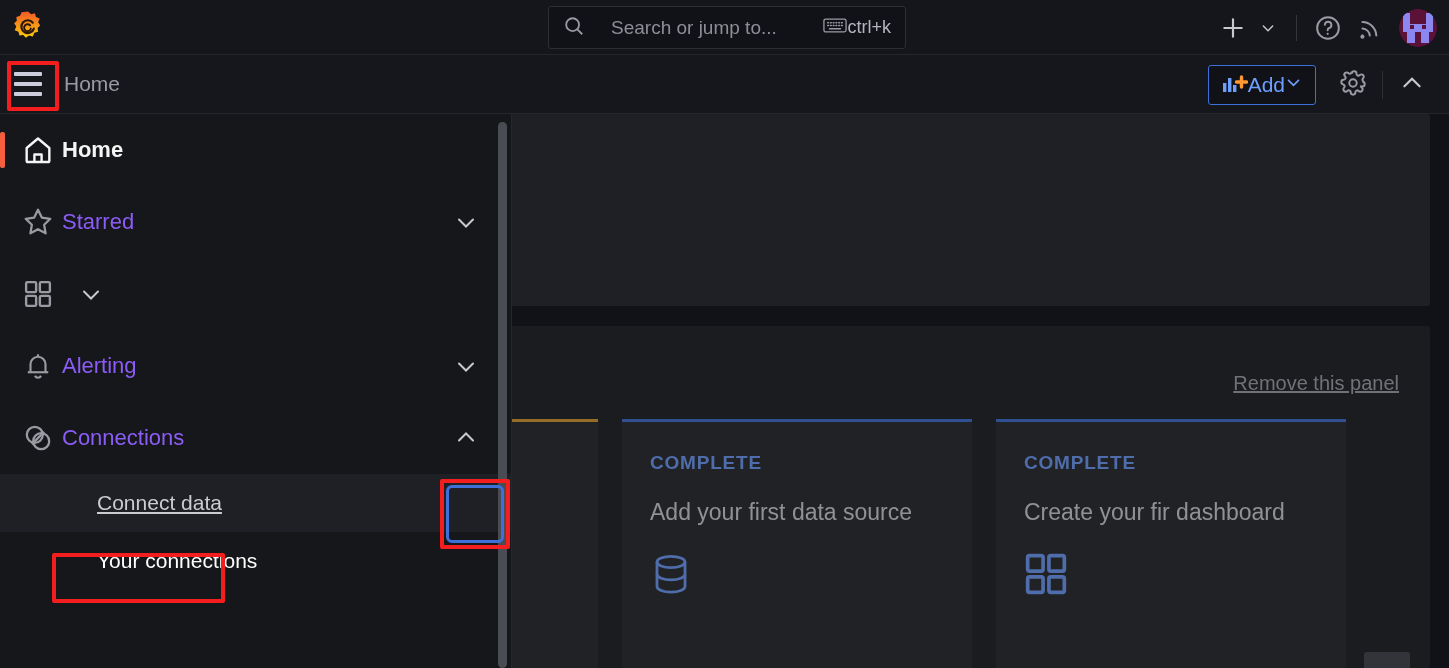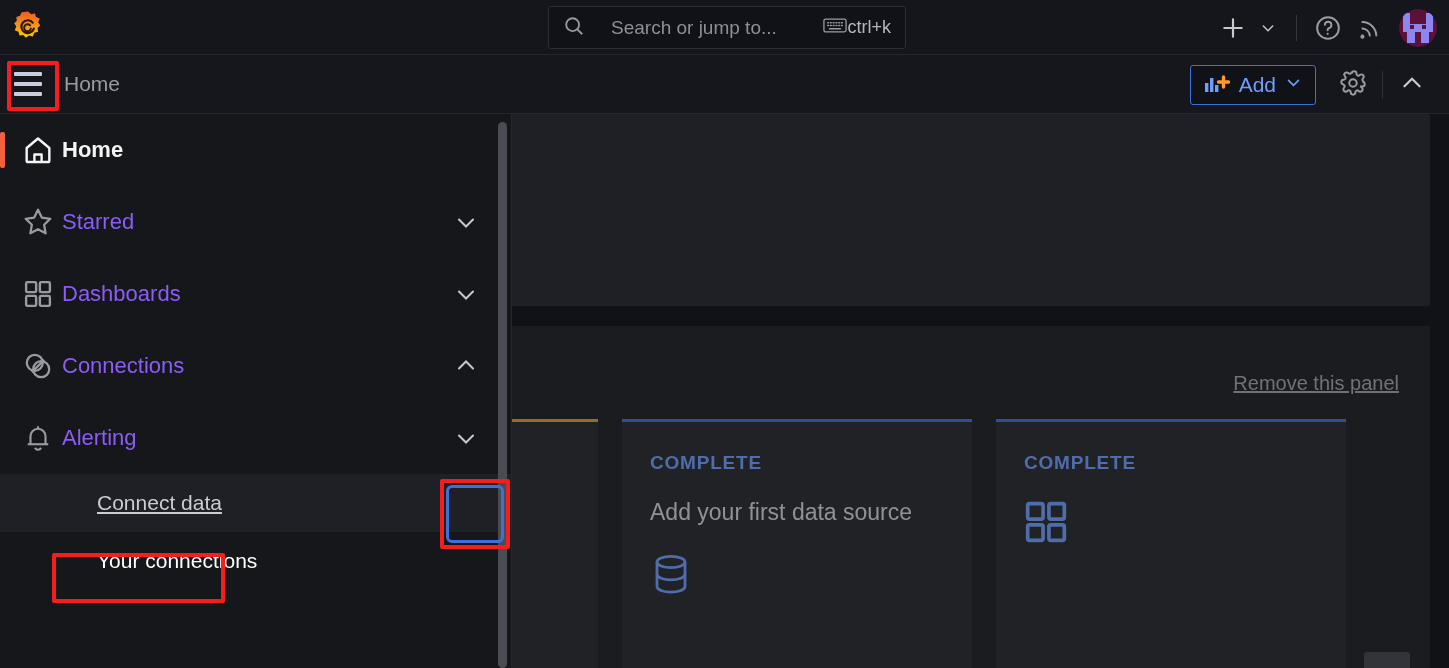--- a/index.html
+++ b/index.html
@@ -63,21 +63,21 @@
     align-items: center;
   }
   .burger span { display: block; width: 28px; height: 4px; background: #ccccdc; border-radius: 1px; }
   .crumb { color: #9a9ba2; font-size: 21px; margin-left: 8px; }
 
   .nav-right {
     position: absolute; right: 14px; top: 0; height: 59px;
     display: flex; align-items: center; gap: 0;
   }
   .add-btn {
-    height: 40px; display: flex; align-items: center; gap: 9px;
+    height: 40px; display: flex; align-items: center; 
     padding: 0 13px;
     border: 1px solid #3d71d9; border-radius: 3px;
     background: #111217;
   }
   .add-label { color: #6e9fff; font-size: 21px; }
   .gear-hit { width: 46px; height: 46px; display: flex; align-items: center; justify-content: center; margin-left: 14px; }
   .chev-hit { width: 46px; height: 46px; display: flex; align-items: center; justify-content: center; }
   .nav-vdiv { width: 1px; height: 28px; background: #2d2e34; margin: 0 6px; }
 
   
@@ -201,20 +201,21 @@
           <svg width="42" height="48" viewBox="0 0 24 26" fill="none" stroke="#6e9fff" stroke-width="1.6">
             <ellipse cx="12" cy="5" rx="8" ry="3.2"></ellipse>
             <path d="M4 5v7c0 1.8 3.6 3.2 8 3.2s8-1.4 8-3.2V5"></path>
             <path d="M4 12v7c0 1.8 3.6 3.2 8 3.2s8-1.4 8-3.2v-7"></path>
           </svg>
         </div>
       </div>
 
       <div class="card">
         <div class="card-tag">COMPLETE</div>
+        <div class="card-title">Create your fir dashboard</div>
         <div class="card-icon">
           <svg width="44" height="44" viewBox="0 0 24 24" fill="none" stroke="#6e9fff" stroke-width="2">
             <rect x="2" y="2" width="8.4" height="8.4" rx="1"></rect>
             <rect x="13.6" y="2" width="8.4" height="8.4" rx="1"></rect>
             <rect x="2" y="13.6" width="8.4" height="8.4" rx="1"></rect>
             <rect x="13.6" y="13.6" width="8.4" height="8.4" rx="1"></rect>
           </svg>
         </div>
       </div>
     </div>
@@ -392,62 +393,61 @@
 
     <div class="nav-item">
       <span class="nav-ico">
         <svg width="30" height="30" viewBox="0 0 24 24" fill="none" stroke="#9a9ba2" stroke-width="1.9">
           <rect x="2.5" y="2.5" width="8" height="8" rx="1"></rect>
           <rect x="13.5" y="2.5" width="8" height="8" rx="1"></rect>
           <rect x="2.5" y="13.5" width="8" height="8" rx="1"></rect>
           <rect x="13.5" y="13.5" width="8" height="8" rx="1"></rect>
         </svg>
       </span>
-      <span class="nav-label">Dashboards</span>
       <span class="nav-chev">
         <svg width="24" height="24" viewBox="0 0 24 24" fill="none" stroke="#c7c9cc" stroke-width="2" stroke-linecap="round">
           <path d="M5 9.5l7 7 7-7"></path>
         </svg>
       </span>
     </div>
 
-
-    <div class="nav-item">
-      <span class="nav-ico">
-        <svg width="32" height="32" viewBox="0 0 24 24" fill="none" stroke="#9a9ba2" stroke-width="1.7">
-          <circle cx="9.6" cy="9.6" r="6"></circle>
-          <circle cx="14.4" cy="14.4" r="6"></circle>
-          <path d="M7.4 16.6L16.6 7.4"></path>
-        </svg>
-      </span>
-      <span class="nav-label">Connections</span>
-      <span class="nav-chev">
-        <svg width="24" height="24" viewBox="0 0 24 24" fill="none" stroke="#c7c9cc" stroke-width="2" stroke-linecap="round">
-          <path d="M5 14.5l7-7 7 7"></path>
-        </svg>
-      </span>
-    </div>
 
     <div class="nav-item">
       <span class="nav-ico">
         <svg width="30" height="30" viewBox="0 0 24 24" fill="none" stroke="#9a9ba2" stroke-width="1.7" stroke-linejoin="round">
           <path d="M12 2.6v1.8"></path>
           <path d="M6 17V10.6a6 6 0 1 1 12 0V17"></path>
           <path d="M3.8 17h16.4"></path>
           <path d="M9.6 19.8a2.6 2.6 0 0 0 4.8 0"></path>
         </svg>
       </span>
       <span class="nav-label">Alerting</span>
       <span class="nav-chev">
         <svg width="24" height="24" viewBox="0 0 24 24" fill="none" stroke="#c7c9cc" stroke-width="2" stroke-linecap="round">
           <path d="M5 9.5l7 7 7-7"></path>
         </svg>
       </span>
     </div>
 
+    <div class="nav-item">
+      <span class="nav-ico">
+        <svg width="32" height="32" viewBox="0 0 24 24" fill="none" stroke="#9a9ba2" stroke-width="1.7">
+          <circle cx="9.6" cy="9.6" r="6"></circle>
+          <circle cx="14.4" cy="14.4" r="6"></circle>
+          <path d="M7.4 16.6L16.6 7.4"></path>
+        </svg>
+      </span>
+      <span class="nav-label">Connections</span>
+      <span class="nav-chev">
+        <svg width="24" height="24" viewBox="0 0 24 24" fill="none" stroke="#c7c9cc" stroke-width="2" stroke-linecap="round">
+          <path d="M5 14.5l7-7 7 7"></path>
+        </svg>
+      </span>
+    </div>
+
     <div class="sub-item hovered">
       <span class="sub-label">Connect data</span>
     </div>
 
     <div class="sub-item">
       <span class="sub-label">Your connections</span>
     </div>
 
     <div class="menu-scrollbar"></div>
   </div>

